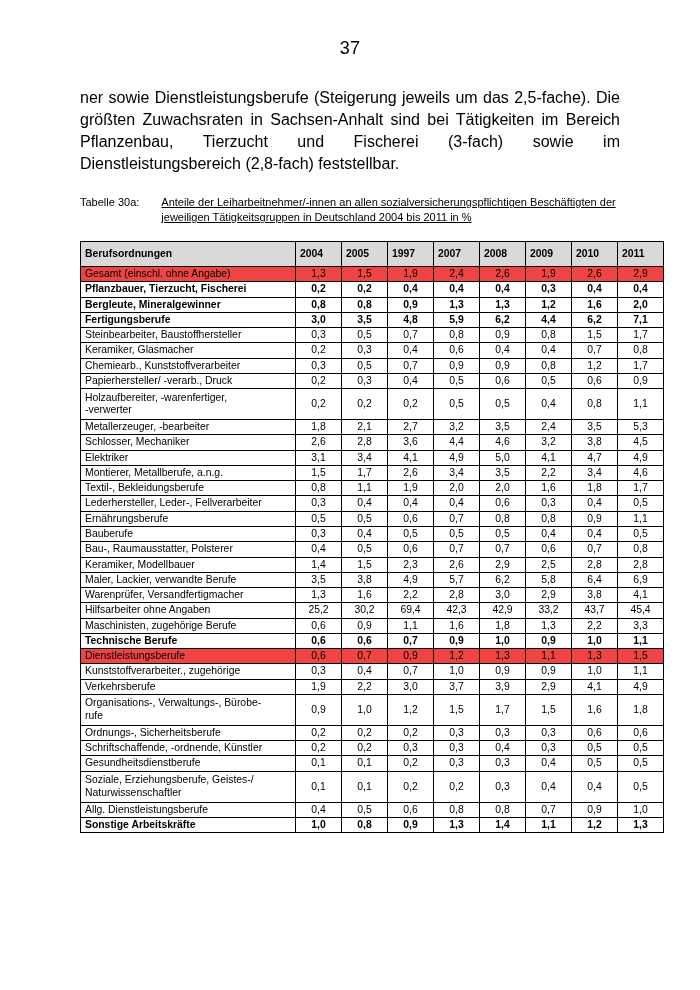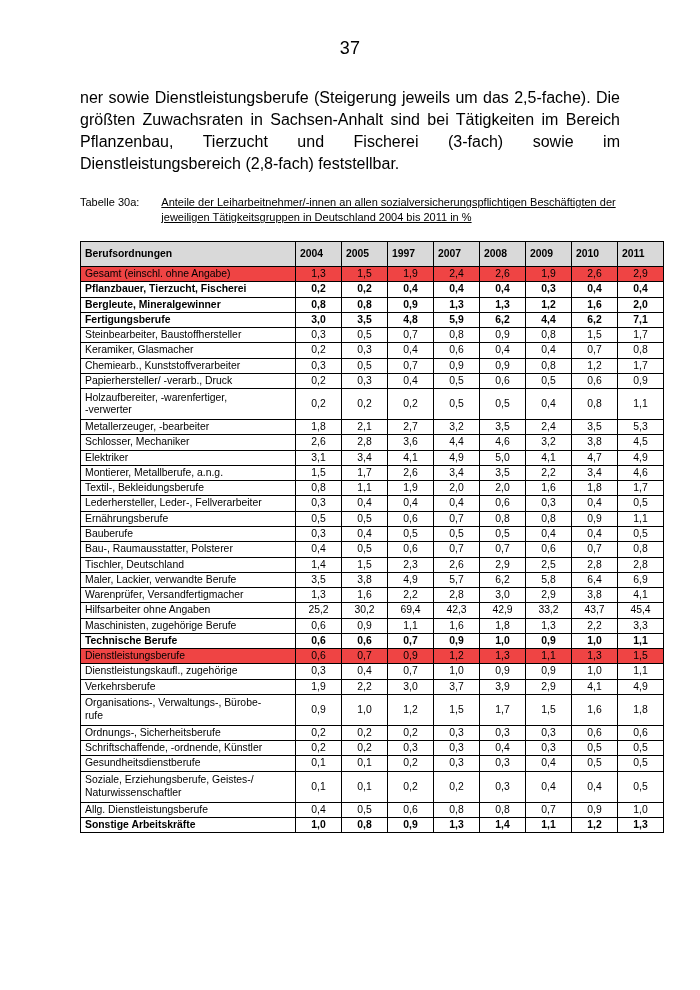--- a/index.html
+++ b/index.html
@@ -328,21 +328,21 @@
           <td class="num">0,4</td>
           <td class="num">0,5</td>
           <td class="num">0,6</td>
           <td class="num">0,7</td>
           <td class="num">0,7</td>
           <td class="num">0,6</td>
           <td class="num">0,7</td>
           <td class="num">0,8</td>
         </tr>
         <tr>
-          <td class="label">Tischler, Deutschland</td>
+          <td class="label">Keramiker, Modellbauer</td>
           <td class="num">1,4</td>
           <td class="num">1,5</td>
           <td class="num">2,3</td>
           <td class="num">2,6</td>
           <td class="num">2,9</td>
           <td class="num">2,5</td>
           <td class="num">2,8</td>
           <td class="num">2,8</td>
         </tr>
         <tr>
@@ -405,21 +405,21 @@
           <td class="num">0,6</td>
           <td class="num">0,7</td>
           <td class="num">0,9</td>
           <td class="num">1,2</td>
           <td class="num">1,3</td>
           <td class="num">1,1</td>
           <td class="num">1,3</td>
           <td class="num">1,5</td>
         </tr>
         <tr>
-          <td class="label">Dienstleistungskaufl., zugehörige</td>
+          <td class="label">Kunststoffverarbeiter., zugehörige</td>
           <td class="num">0,3</td>
           <td class="num">0,4</td>
           <td class="num">0,7</td>
           <td class="num">1,0</td>
           <td class="num">0,9</td>
           <td class="num">0,9</td>
           <td class="num">1,0</td>
           <td class="num">1,1</td>
         </tr>
         <tr>

